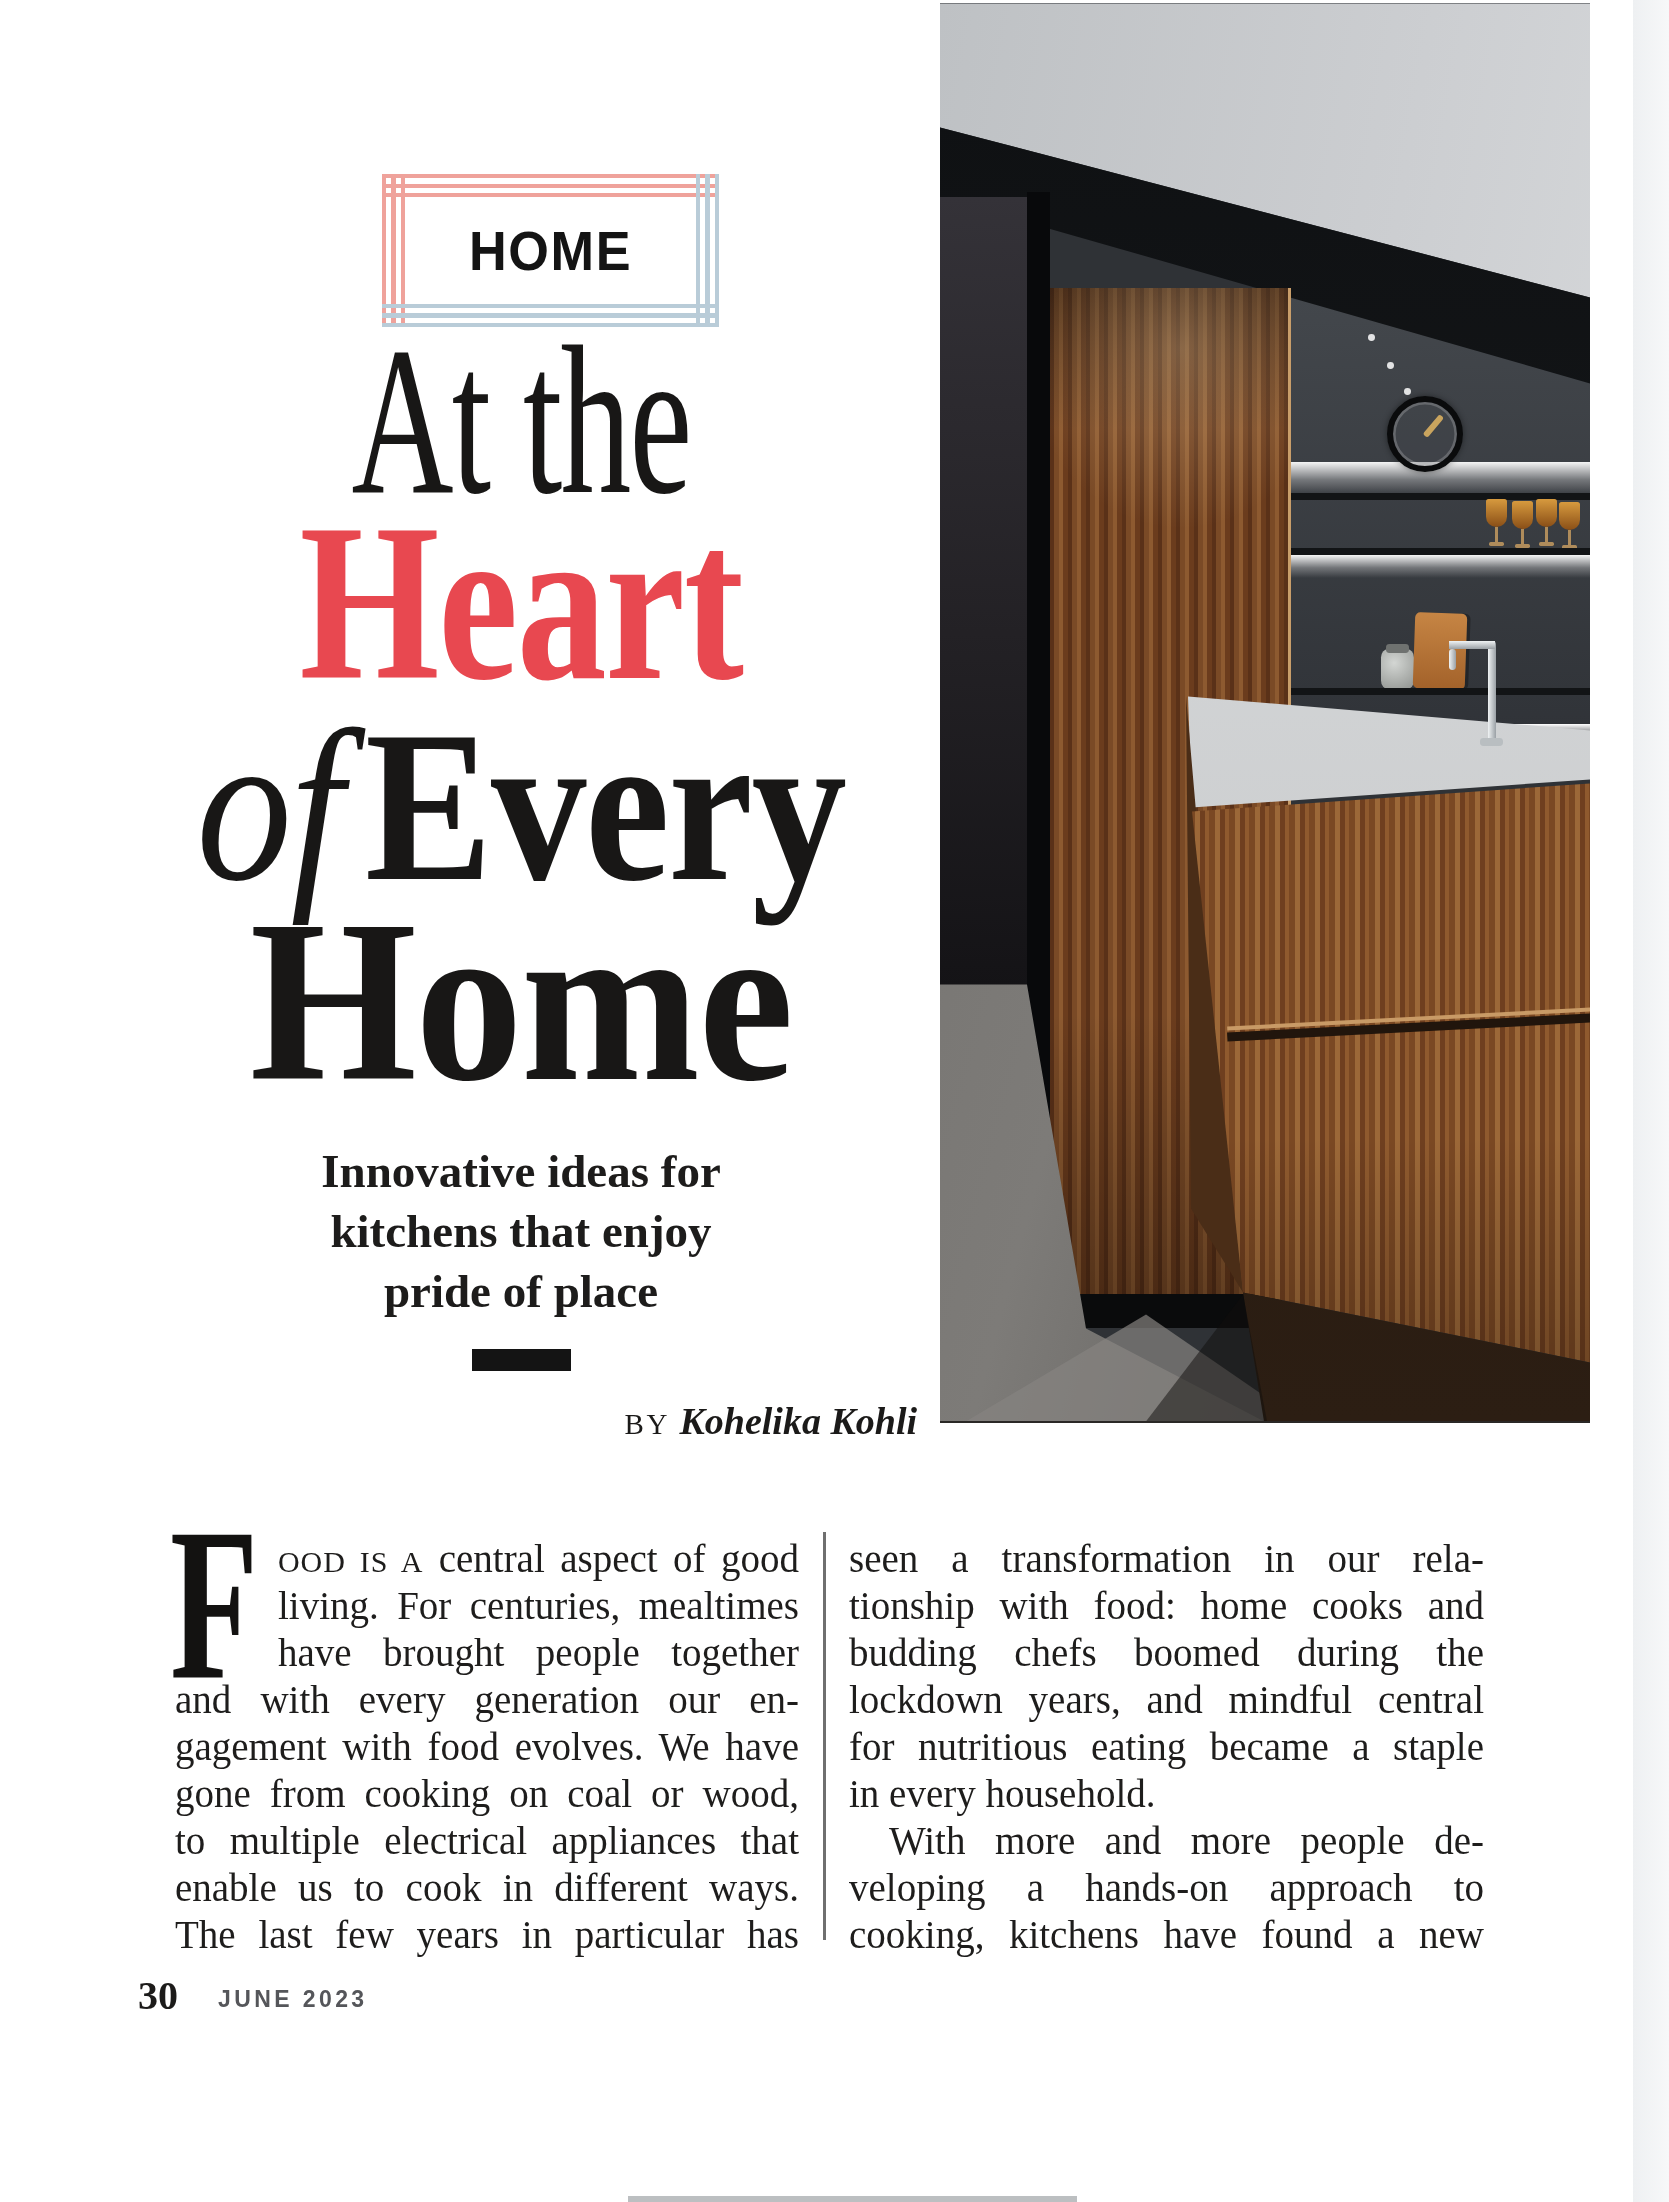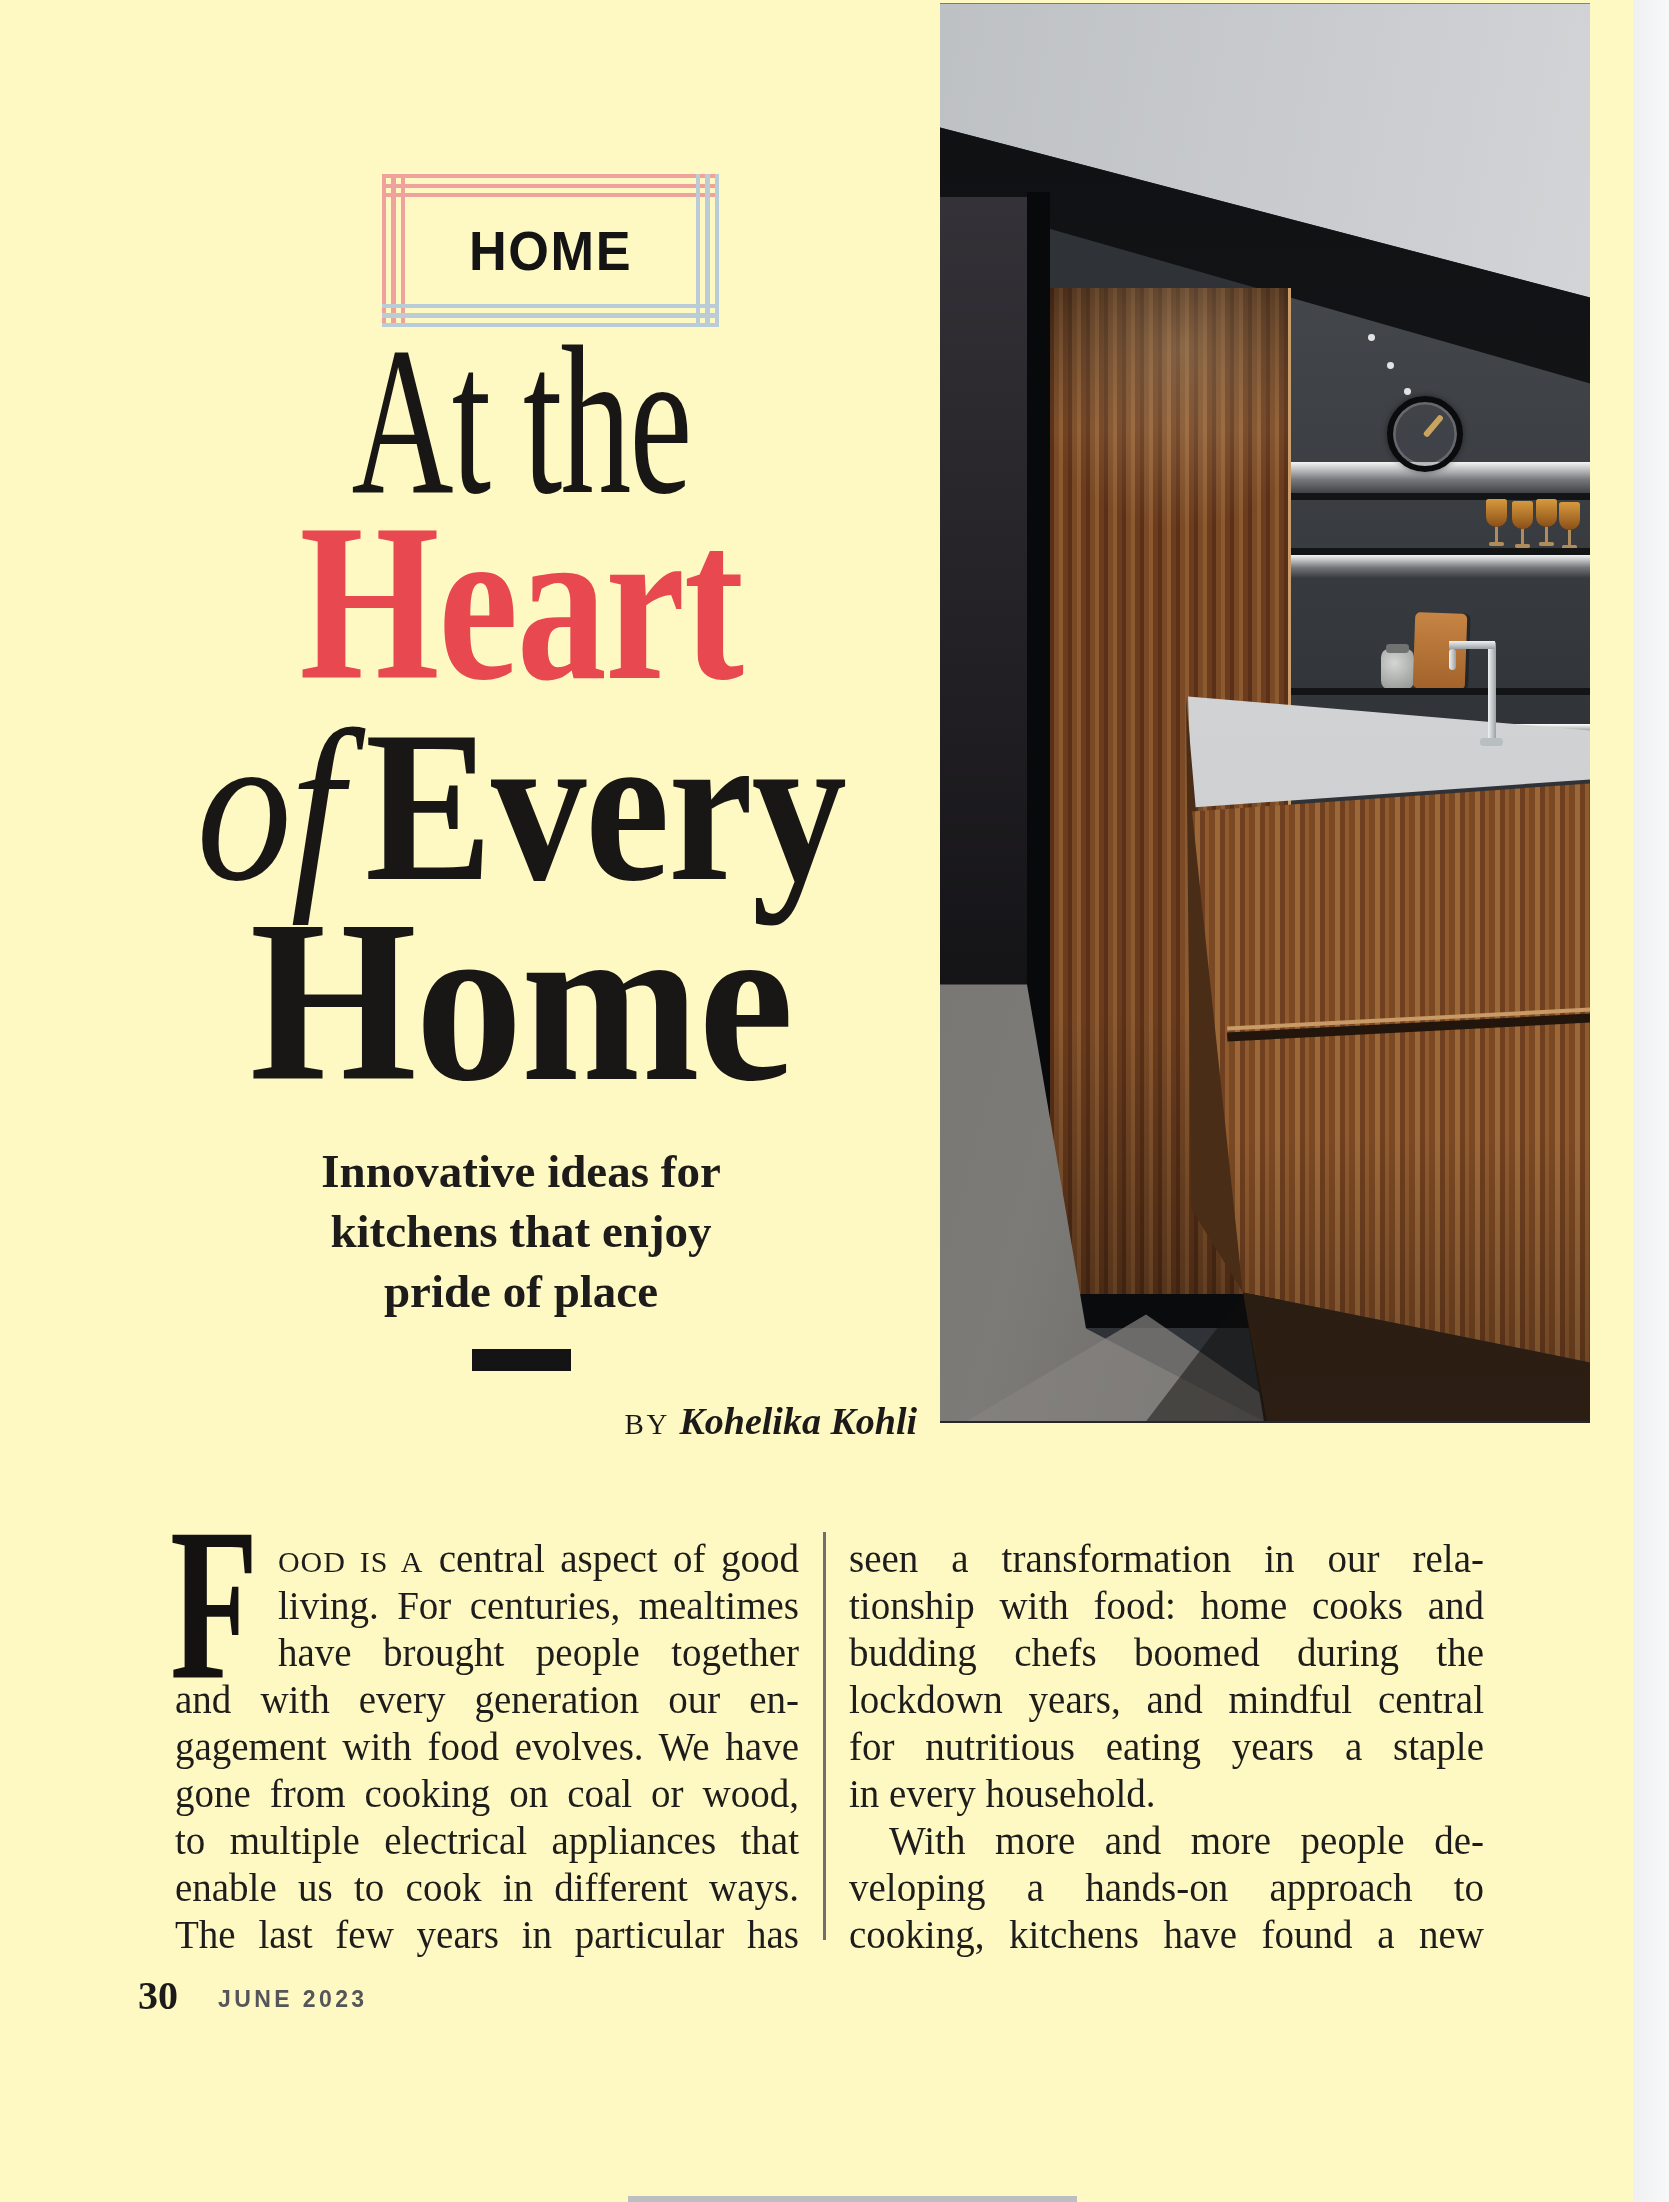--- a/index.html
+++ b/index.html
@@ -1,16 +1,16 @@
 <!DOCTYPE html>
 <html style="--accent-red: #e84850; --badge-red: #efa29b; --badge-blue: #b9ccd8;font-size:13.8px"><head>
 <meta charset="utf-8">
 <style>
   html,body{margin:0;padding:0;background:#e8e8e8;}
-  .page{position:relative;width:1669px;height:2203px;background:#fef9c3;overflow:hidden;
+  .page{position:relative;width:1669px;height:2203px;background:#ffffff;overflow:hidden;
         font-family:"Liberation Serif",serif;color:#181716;}
 
   
   .badge{position:absolute;left:382px;top:174px;width:337px;height:153px;}
   .badge .st{position:absolute;}
   .badge .st-top{left:0;right:0;top:0;height:23px;
     background:repeating-linear-gradient(to bottom,var(--badge-red,#efa29b) 0 4.3px,transparent 4.3px 9.5px);}
   .badge .st-left{top:0;bottom:0;left:0;width:23px;
     background:repeating-linear-gradient(to right,var(--badge-red,#efa29b) 0 4.3px,transparent 4.3px 9.5px);}
   .badge .st-bottom{left:0;right:0;bottom:0;height:23px;
@@ -243,21 +243,21 @@
         <div class="bodyline">The last few years in particular has</div>
       </div>
   </div>
   <div class="coldivider"></div>
   <div class="col col-right">
     <div id="col-right-lines">
         <div class="bodyline">seen a transformation in our rela-</div>
         <div class="bodyline">tionship with food: home cooks and</div>
         <div class="bodyline">budding chefs boomed during the</div>
         <div class="bodyline">lockdown years, and mindful central</div>
-        <div class="bodyline">for nutritious eating years a staple</div>
+        <div class="bodyline">for nutritious eating became a staple</div>
         <div class="bodyline nojust">in every household.</div>
         <div class="bodyline indent">With more and more people de-</div>
         <div class="bodyline">veloping a hands-on approach to</div>
         <div class="bodyline">cooking, kitchens have found a new</div>
       </div>
   </div>
 
   <div class="pgnum">30</div>
   <div class="issue">JUNE 2023</div>
 

